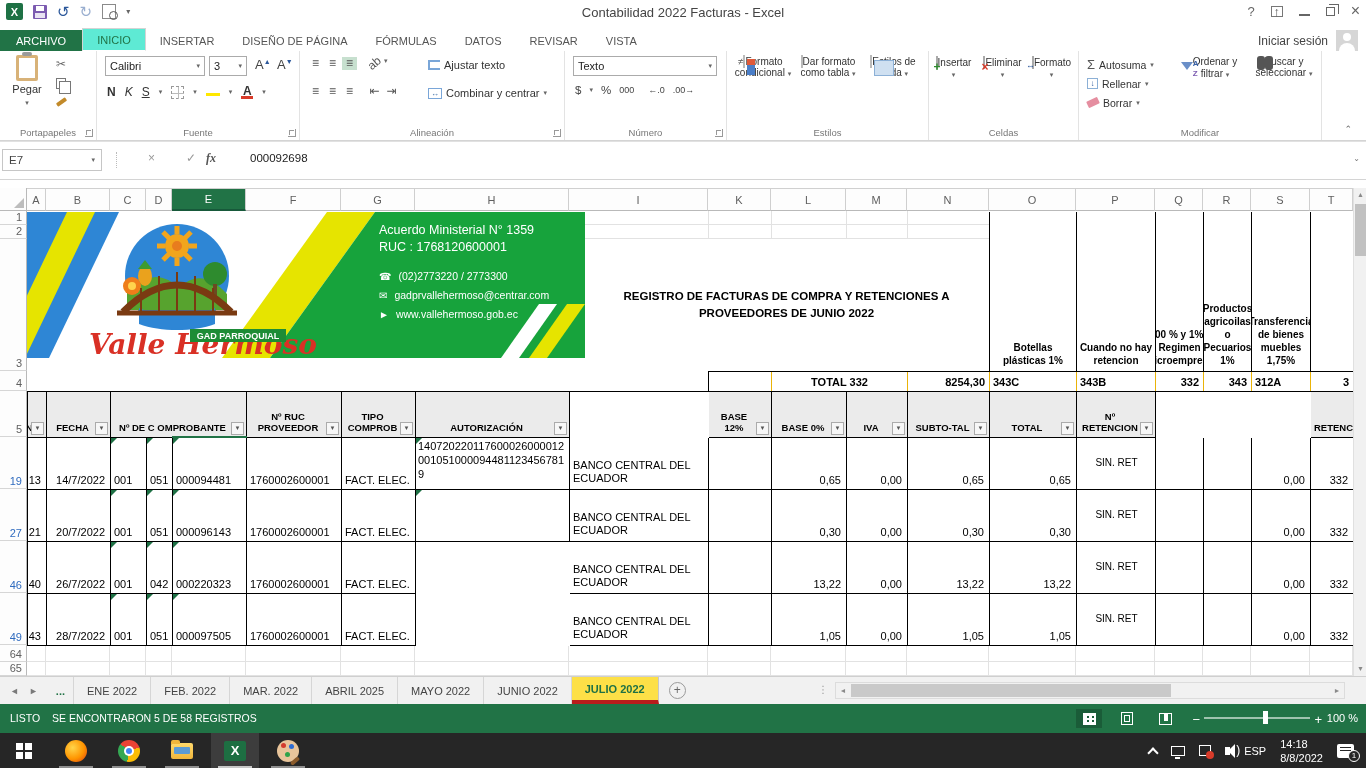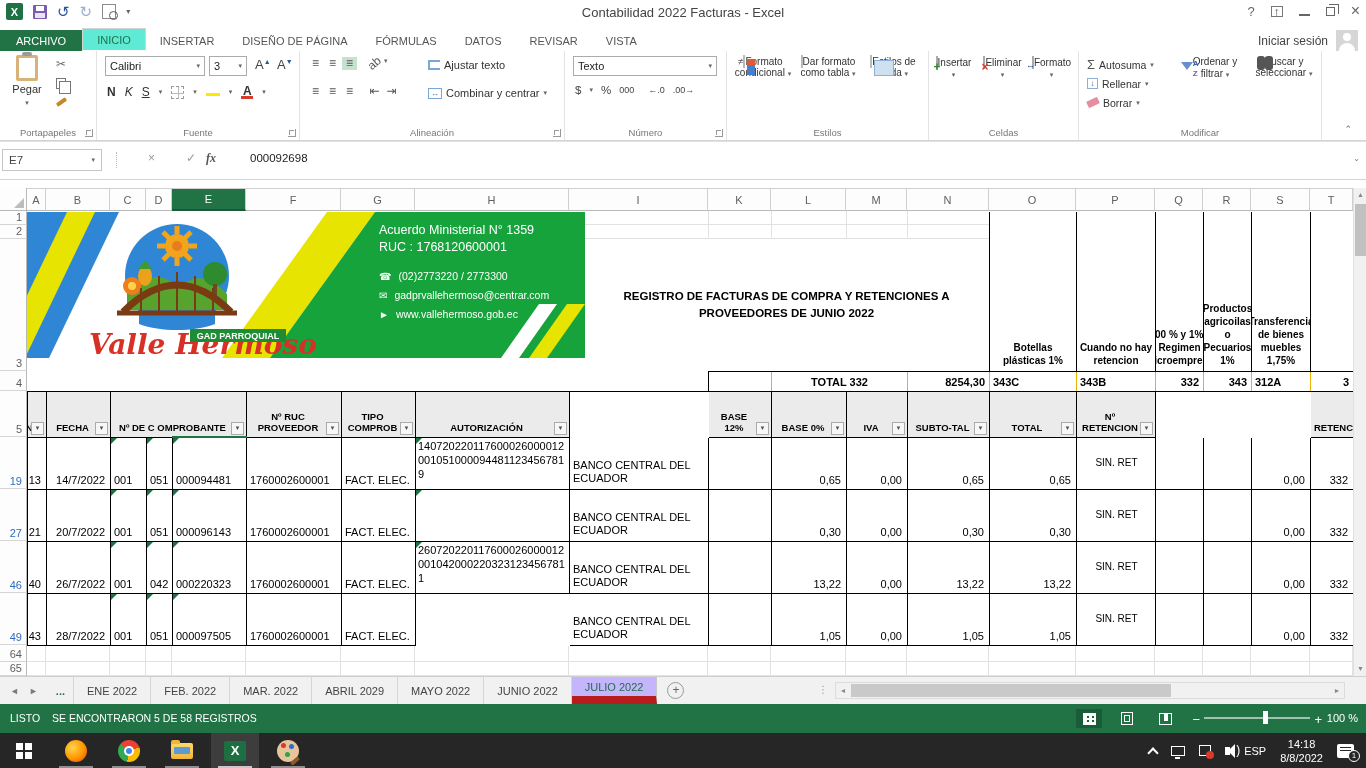--- a/index.html
+++ b/index.html
@@ -135,21 +135,21 @@
 #activecell{position:absolute;left:172px;top:256px;width:75px;height:2px;background:#217346}
 
 #vscroll{position:absolute;right:0;top:8px;width:13px;height:488px;background:#f1f1f1;border-left:1px solid #e0e0e0}
 #vscroll .btn{position:absolute;left:0;width:13px;height:14px;color:#8a8a8a;font-size:7px;text-align:center;line-height:14px}
 #vthumb{position:absolute;left:1px;top:16px;width:11px;height:52px;background:#c1c1c1}
 
 #tabsrow{position:absolute;left:0;top:676px;width:1366px;height:28px;background:#f1f1f1;border-top:1px solid #cfcfcf;display:flex;align-items:stretch}
 .tnav{display:flex;align-items:center;gap:10px;padding:0 10px;color:#7a7a7a;font-size:9px}
 .stab{font-size:11px;color:#444;display:flex;align-items:center;padding:0 13px;border-right:1px solid #d6d6d6;background:#f1f1f1}
 .stab.more{font-weight:bold;color:#217346;padding:0 8px}
-.stab.active{background:#c4b5fd;color:#1e7145;font-weight:normal;border-bottom:8px solid #b91c1c;border-right:1px solid #c6c6c6}
+.stab.active{background:#fde047;color:#1e7145;font-weight:bold;border-bottom:4px solid #b91c1c;border-right:1px solid #c6c6c6}
 .addsheet{width:17px;height:17px;border:1px solid #9a9a9a;border-radius:50%;font-size:12px;line-height:15px;text-align:center;color:#666;align-self:center;margin-left:10px}
 .tdots{position:absolute;left:818px;top:7px;color:#999;font-size:10px;letter-spacing:1px}
 #hscroll{position:absolute;left:835px;top:5px;width:510px;height:17px;background:#f1f1f1;border:1px solid #dcdcdc}
 #hscroll .hb{position:absolute;top:0;width:14px;height:15px;color:#8a8a8a;font-size:7px;text-align:center;line-height:15px}
 #hthumb{position:absolute;left:15px;top:1px;width:320px;height:13px;background:#c9c9c9}
 
 #statusbar{position:absolute;left:0;top:704px;width:1366px;height:29px;background:#217346;color:#fff;font-size:10.5px}
 #statusbar .mode{position:absolute;left:10px;top:8px}
 #statusbar .msg{position:absolute;left:52px;top:8px}
 .svic{position:absolute;top:5px;width:26px;height:19px;display:flex;align-items:center;justify-content:center}
@@ -185,21 +185,21 @@
 #tray{position:absolute;right:0;top:0;height:35px;display:flex;align-items:center;gap:14px;color:#fff;padding-right:12px}
 .chup{width:8px;height:8px;border-top:2px solid #fff;border-right:2px solid #fff;transform:rotate(-45deg);margin-top:4px}
 .moni{width:14px;height:10px;border:1.5px solid #fff;position:relative}
 .moni:after{content:"";position:absolute;left:3px;bottom:-4px;width:5px;height:2px;background:#fff}
 .actc{width:12px;height:11px;border:1.5px solid #fff;position:relative}
 .actc:after{content:"";position:absolute;right:-4px;bottom:-4px;width:8px;height:8px;border-radius:50%;background:#d83b2a}
 .spkr{width:5px;height:8px;background:#fff;position:relative}
 .spkr:before{content:"";position:absolute;left:3px;top:-3px;border-top:7px solid transparent;border-bottom:7px solid transparent;border-right:7px solid #fff}
 .spkr:after{content:")";position:absolute;left:11px;top:-4px;color:#fff;font-size:12px}
 .lang{font-size:11px}
-.clockblk{font-size:11px;line-height:14px;text-align:center}
+.clockblk{font-size:11px;line-height:14px;text-align:left}
 .notif{width:17px;height:14px;background:#fff;border-radius:2px;position:relative}
 .notif:before{content:"";position:absolute;left:3px;top:3px;width:11px;height:1.5px;background:#262626;box-shadow:0 3px 0 #262626}
 .noticnt{position:absolute;right:-6px;bottom:-4px;width:12px;height:12px;border:1px solid #fff;border-radius:50%;background:#262626;font-size:8px;color:#fff;display:flex;align-items:center;justify-content:center}
 </style>
 </head>
 <body>
 
 <div id="titlebar">
   <div class="qat">
     <span class="xlogo">X</span>
@@ -676,24 +676,20 @@
     <div class="tc" style="grid-area:4/4">
         <i class="tri"></i>
         <span>042</span>
       </div>
     <div class="tc" style="grid-area:4/5">
         <i class="tri"></i>
         <span>000220323</span>
       </div>
     <div class="tc" style="grid-area:4/6">1760002600001</div>
     <div class="tc" style="grid-area:4/7">FACT. ELEC.</div>
-    <div class="tc aut" style="grid-area:4/8">
-        <i class="tri"></i>
-        <span>2607202201176000260000120010420002203231234567811</span>
-      </div>
     <div class="tc prov" style="grid-area:4/9">BANCO CENTRAL DEL ECUADOR</div>
     <div class="tc" style="grid-area:4/10"></div>
     <div class="tc r" style="grid-area:4/11">13,22</div>
     <div class="tc r" style="grid-area:4/12">0,00</div>
     <div class="tc r" style="grid-area:4/13">13,22</div>
     <div class="tc r" style="grid-area:4/14">13,22</div>
     <div class="tc c" style="grid-area:4/15;font-size:10px">SIN. RET</div>
     <div class="tc" style="grid-area:4/16"></div>
     <div class="tc" style="grid-area:4/17"></div>
     <div class="tc r" style="grid-area:4/18">0,00</div>
@@ -739,21 +735,21 @@
 
 <div id="tabsrow">
   <div class="tnav">
     <span>◄</span>
     <span>►</span>
   </div>
   <div class="stab more">...</div>
   <div class="stab">ENE 2022</div>
   <div class="stab">FEB. 2022</div>
   <div class="stab">MAR. 2022</div>
-  <div class="stab">ABRIL 2029</div>
+  <div class="stab">ABRIL 2025</div>
   <div class="stab">MAYO 2022</div>
   <div class="stab">JUNIO 2022</div>
   <div class="stab active">JULIO 2022</div>
   <div class="addsheet">+</div>
   <span class="tdots">⋮</span>
   <div id="hscroll">
     <span class="hb" style="left:0">◄</span>
     <div id="hthumb"></div>
     <span class="hb" style="right:0">►</span>
   </div>

